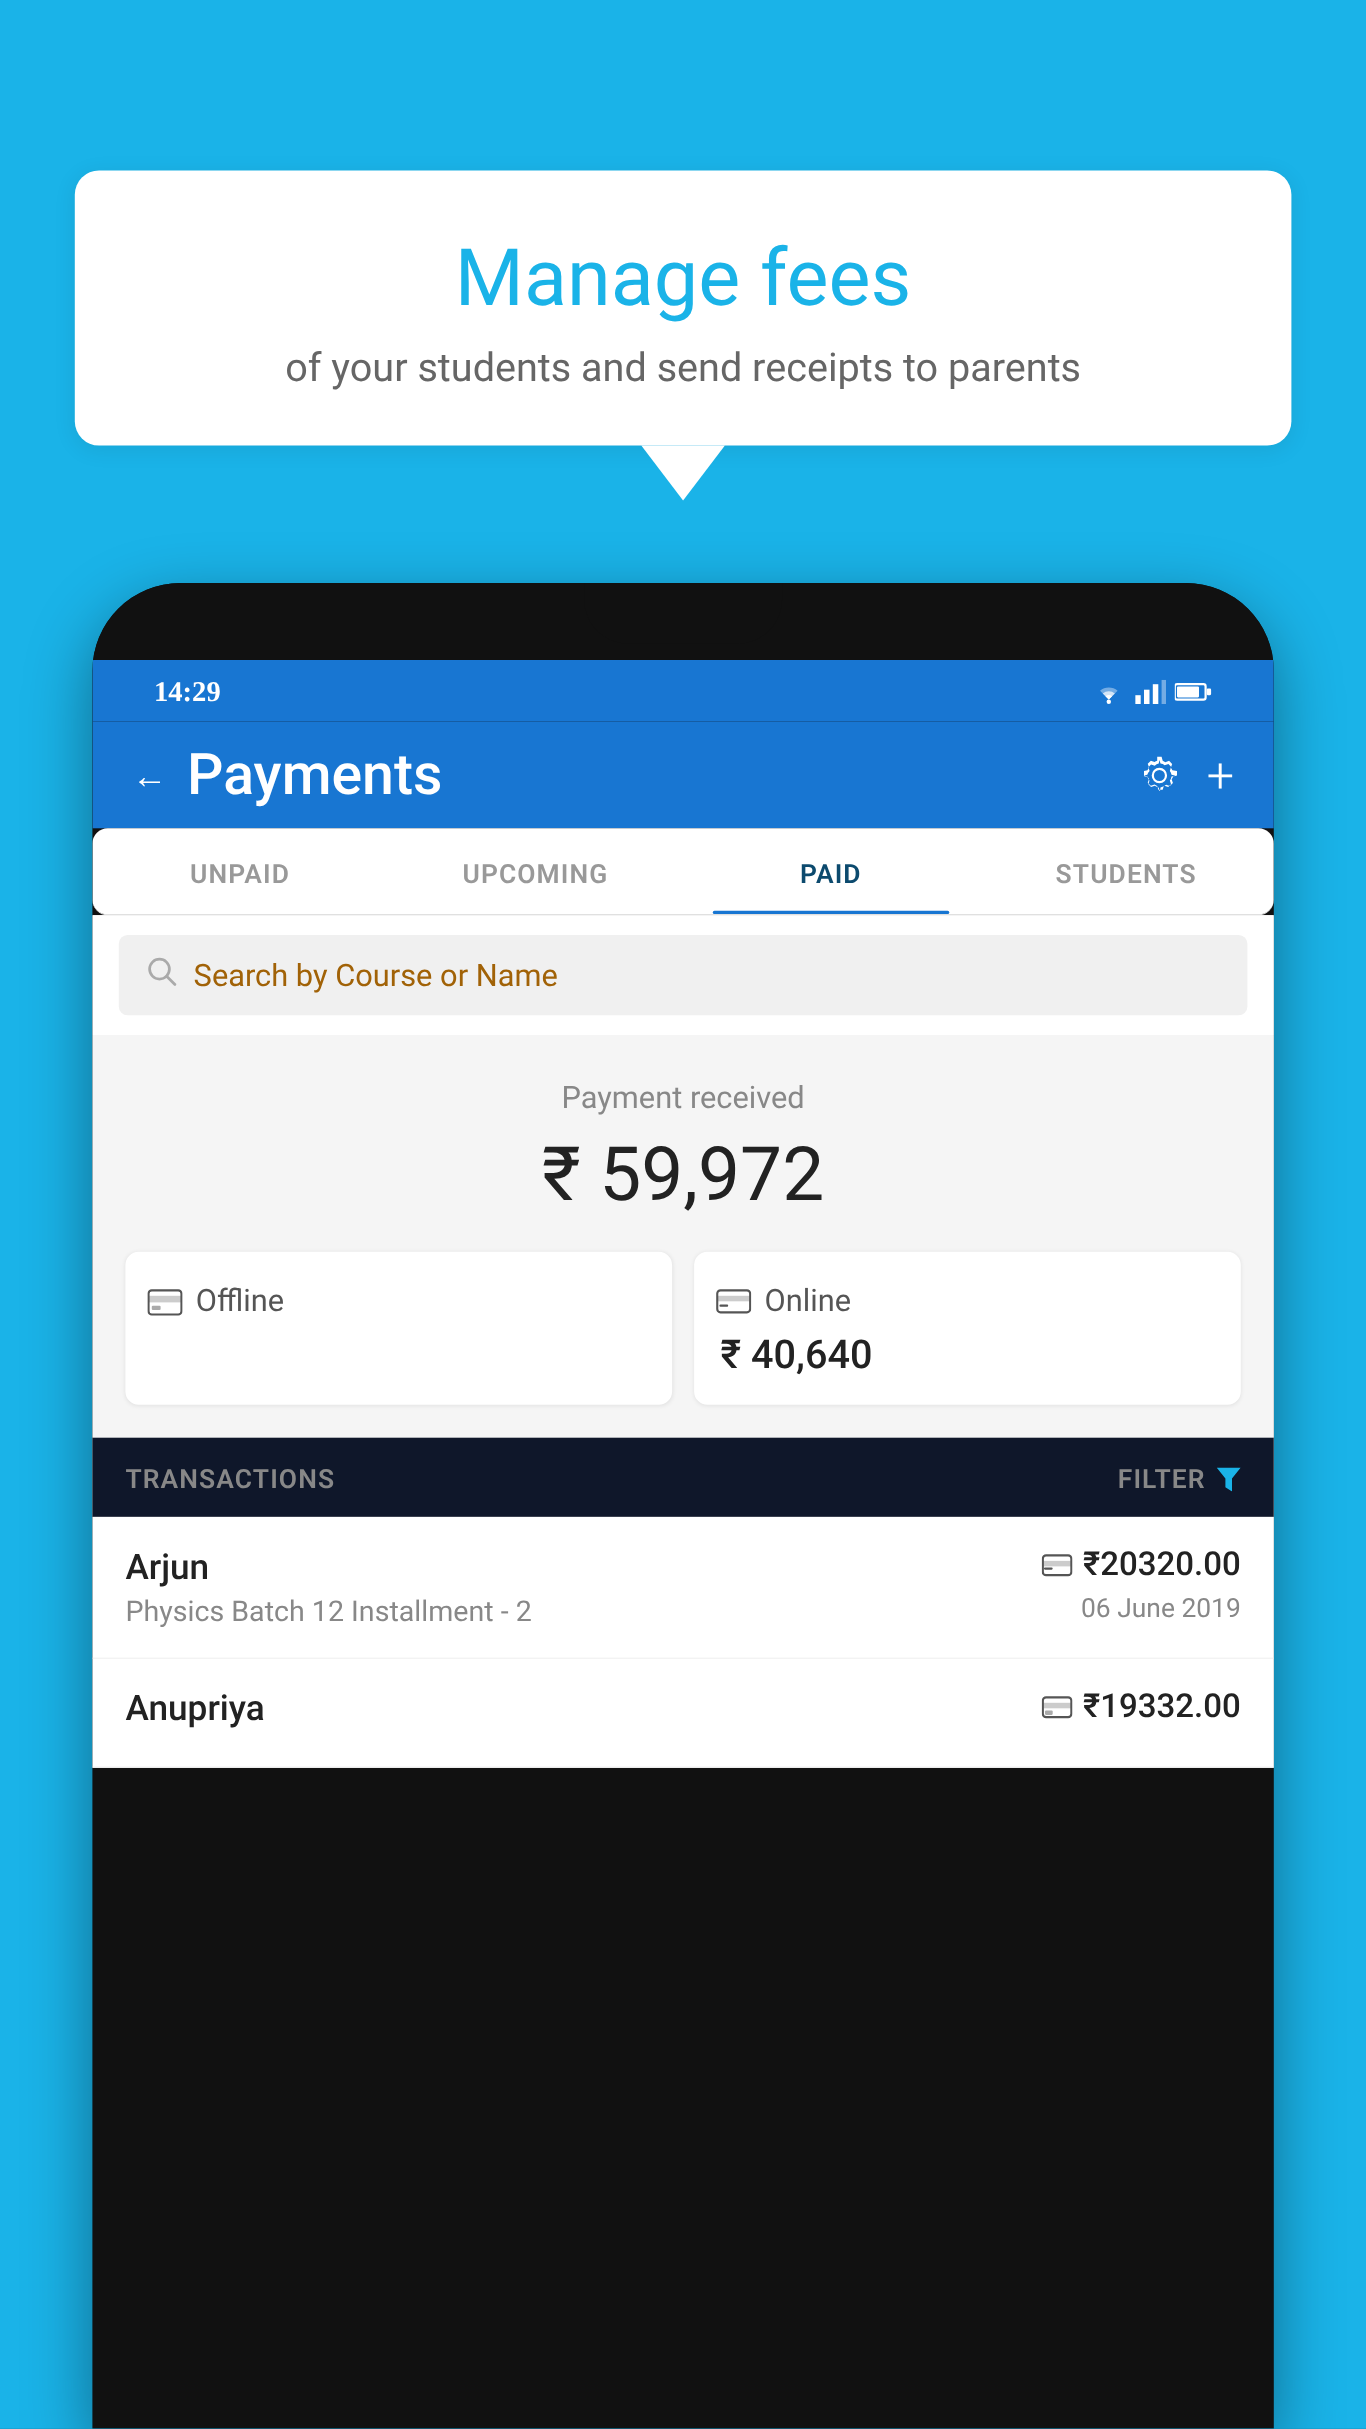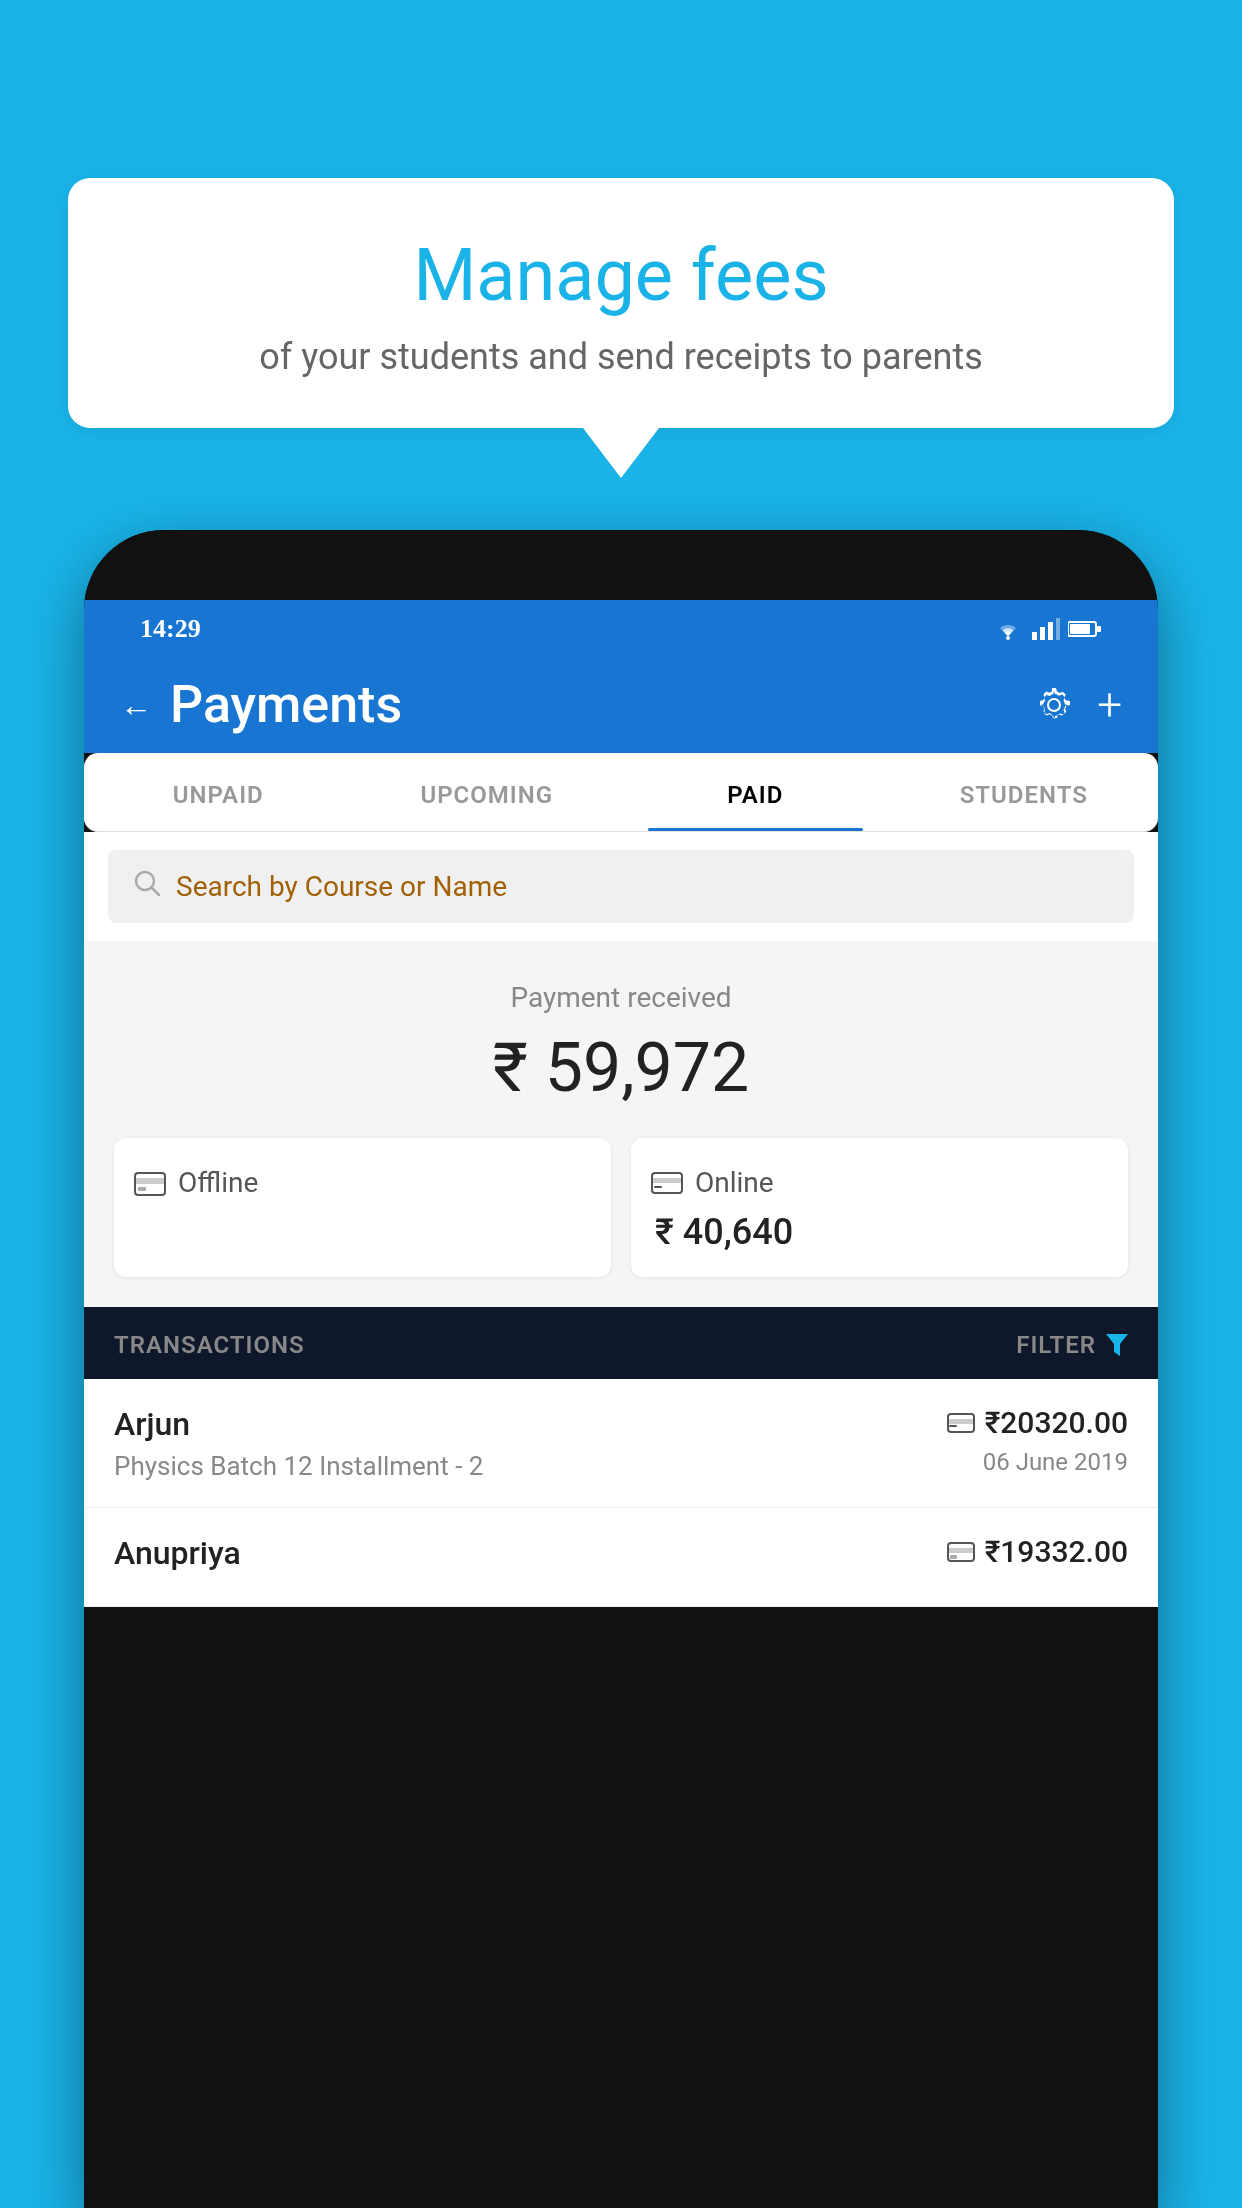--- a/index.html
+++ b/index.html
@@ -24,21 +24,20 @@
       align-items: center;
     }
 
     .speech-bubble {
       background: #ffffff;
       border-radius: 22px;
       padding: 55px 60px 50px;
       text-align: center;
       width: 100%;
       box-shadow: 0 4px 20px rgba(0,0,0,0.08);
-      margin-top: 23px;
     }
 
     .speech-bubble-title {
       font-size: 72px;
       font-weight: 400;
       color: #1ab3e8;
       margin-bottom: 18px;
     }
 
     .speech-bubble-subtitle {
@@ -170,21 +169,21 @@
       padding: 28px 10px 22px;
       font-size: 24px;
       font-weight: 600;
       color: #999999;
       letter-spacing: 1px;
       cursor: pointer;
       position: relative;
     }
 
     .tab-item.active {
-      color: #000000;
+      color: #0c4a6e;
     }
 
     .tab-item.active::after {
       content: '';
       position: absolute;
       bottom: 0;
       left: 10%;
       right: 10%;
       height: 3px;
       background: #1876d2;

